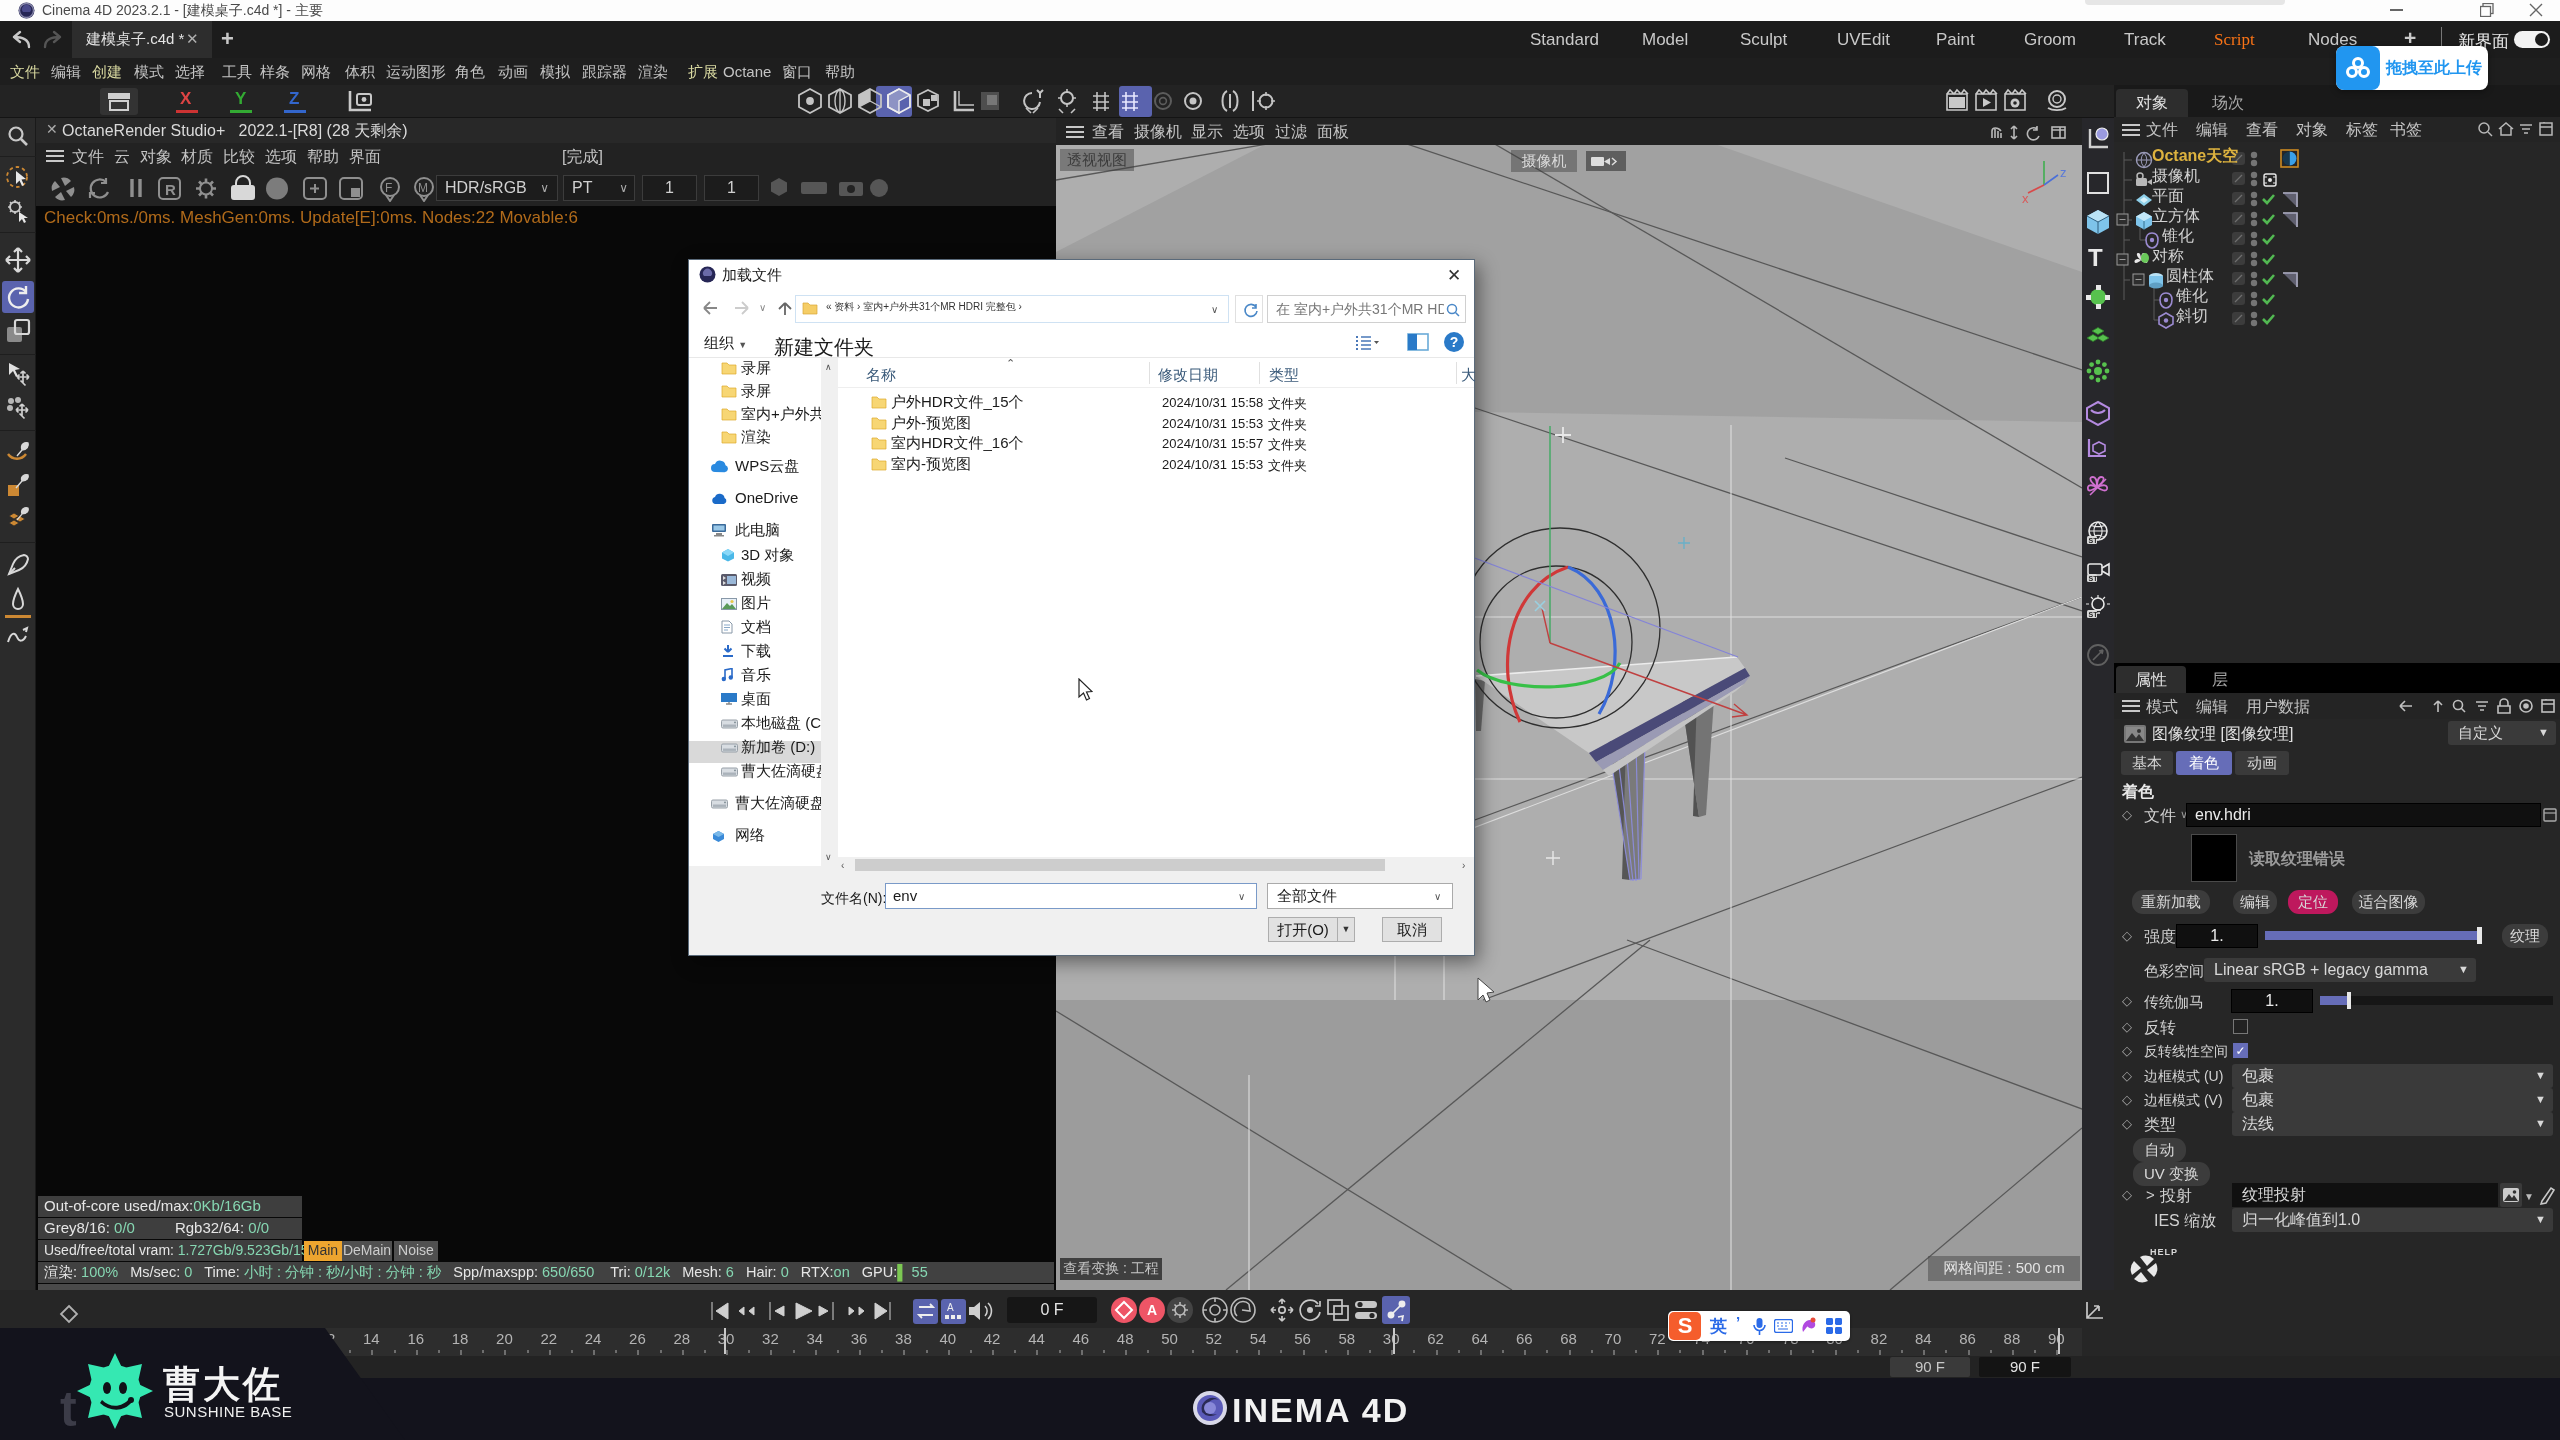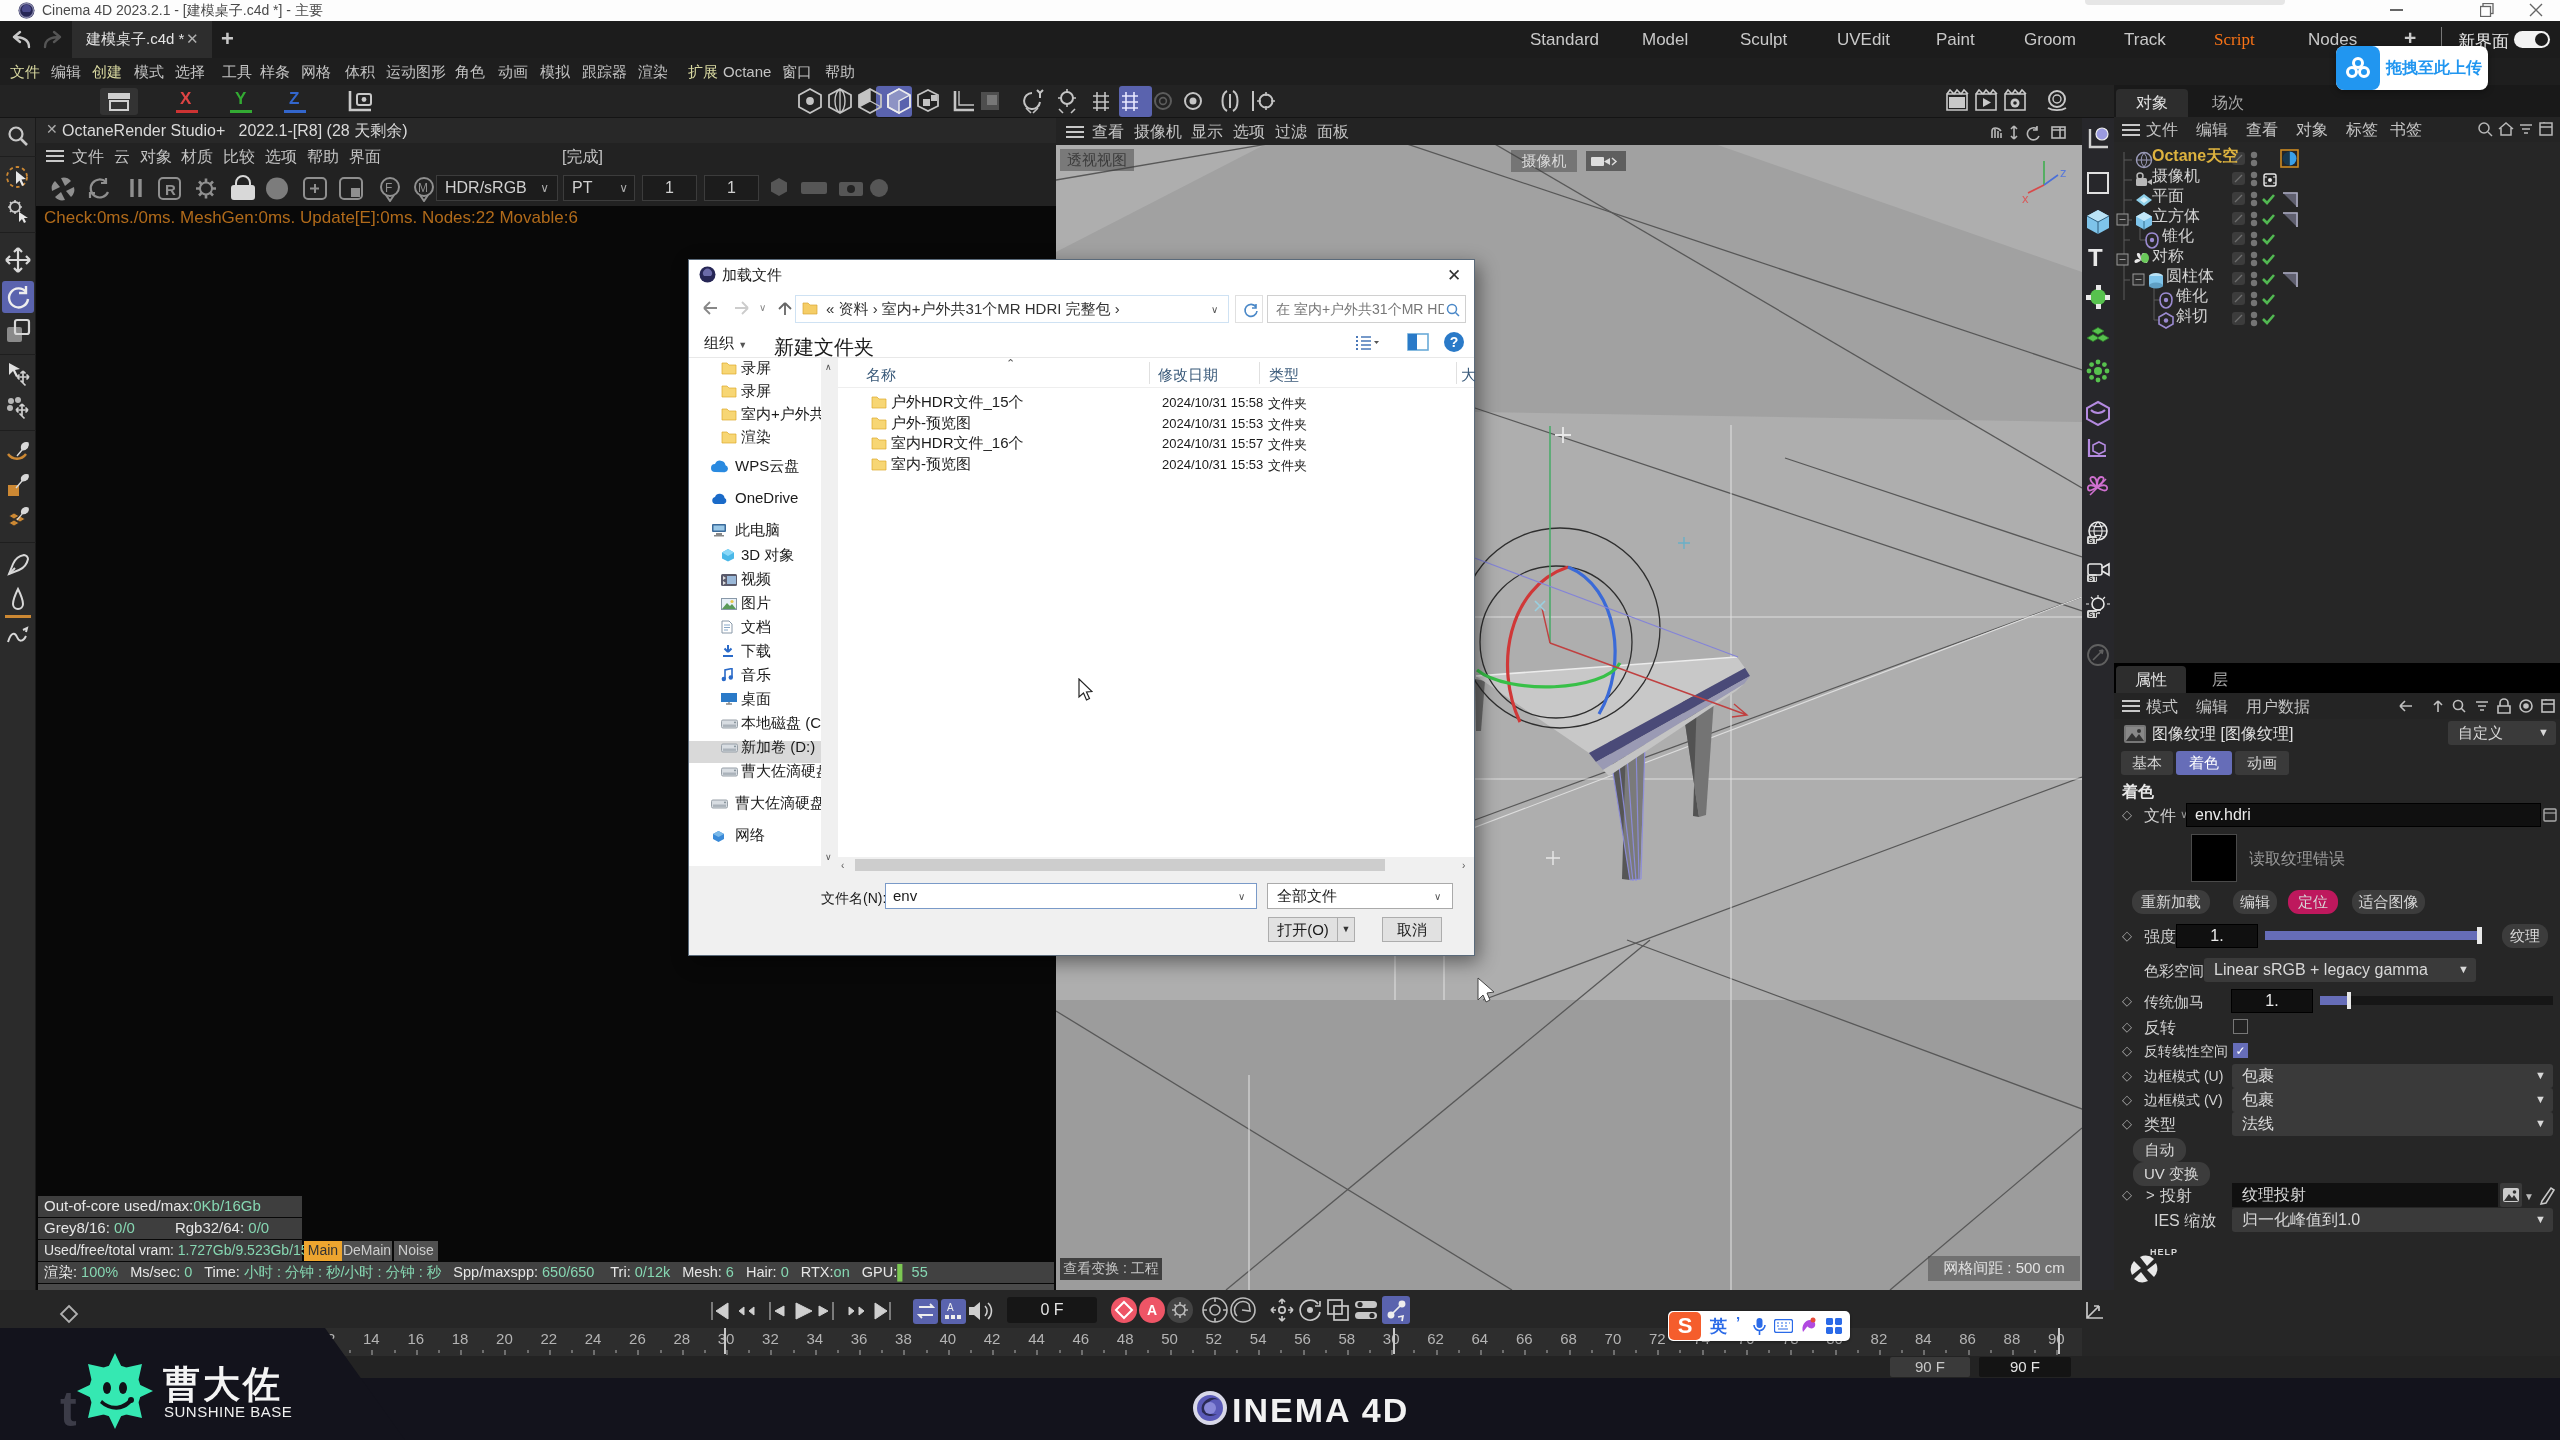--- a/index.html
+++ b/index.html
@@ -703,21 +703,21 @@
   <div class="abs" style="left:8px;top:697px;color:#e8e8e8;font-size:16px;font-weight:bold;">着色</div>
   <div class="abs" style="left:8px;top:722px;color:#aaa;font-size:13px;">◇</div>
   <div class="abs" style="left:30px;top:721px;color:#d2d2d2;font-size:16px;">文件</div>
       <div class="abs" style="left:66px;top:723px;color:#999;font-size:11px;">∨</div>
   <div class="abs" style="left:72px;top:718px;width:355px;height:24px;background:#101010;border:1px solid #000;color:#ececec;font-size:16px;line-height:22px;padding-left:8px;">env.hdri</div>
   <div class="abs" style="left:429px;top:719px;width:14px;height:22px;"><svg width="14" height="22" viewBox="0 0 14 22">
           <rect x="1" y="5" width="12" height="12" rx="1" fill="none" stroke="#aaa" stroke-width="1.4"></rect>
           <path d="M1 9 h12" stroke="#aaa" stroke-width="1.2"></path>
         </svg></div>
   <div class="abs" style="left:77px;top:749px;width:46px;height:48px;background:#000;border:1px solid #4a4a4a;"></div>
-  <div class="abs" style="left:135px;top:764px;color:#9a9a9a;font-size:16px;">读取纹理错误</div>
+  <div class="abs" style="left:135px;top:764px;color:#9a9a9a;font-size:16px;font-weight:bold;">读取纹理错误</div>
   <div class="abs" style="left:18px;top:805px;width:78px;height:24px;background:#3c3c3c;border-radius:11px;color:#d8d8d8;font-size:15px;text-align:center;line-height:23px;">重新加载</div>
   <div class="abs" style="left:119px;top:805px;width:44px;height:24px;background:#3c3c3c;border-radius:11px;color:#d8d8d8;font-size:15px;text-align:center;line-height:23px;">编辑</div>
   <div class="abs" style="left:174px;top:805px;width:50px;height:24px;background:#be185d;border-radius:11px;color:#d8d8d8;font-size:15px;text-align:center;line-height:23px;">定位</div>
   <div class="abs" style="left:238px;top:805px;width:73px;height:24px;background:#3c3c3c;border-radius:11px;color:#d8d8d8;font-size:15px;text-align:center;line-height:23px;">适合图像</div>
   <div class="abs" style="left:8px;top:843px;color:#aaa;font-size:13px;">◇</div>
   <div class="abs" style="left:30px;top:842px;color:#d2d2d2;font-size:16px;">强度</div>
   <div class="abs" style="left:62px;top:839px;width:82px;height:24px;background:#101010;border:1px solid #000;color:#ececec;font-size:16px;line-height:22px;text-align:center;">1.</div>
   <div class="abs" style="left:151px;top:846px;width:217px;height:9px;background:#666db8;"></div>
   <div class="abs" style="left:363px;top:842px;width:5px;height:17px;background:#e8e8e8;"></div>
   <div class="abs" style="left:388px;top:839px;width:46px;height:24px;background:#3c3c3c;border-radius:11px;color:#d8d8d8;font-size:15px;text-align:center;line-height:23px;">纹理</div>
@@ -1071,21 +1071,21 @@
           <path d="M2 8 H15 M15 8 l-6 -6 M15 8 l-6 6" stroke="#ccc" stroke-width="1.8" fill="none"></path>
         </svg>
     <div class="abs" style="left:70px;top:12px;color:#888;font-size:10px;">∨</div>
     <svg class="abs" style="left:88px;top:10px" width="16" height="16" viewBox="0 0 16 16">
           <path d="M8 15 V3 M8 3 L2 9 M8 3 l6 6" stroke="#666" stroke-width="1.8" fill="none"></path>
         </svg>
     <div class="abs" style="left:106px;top:5px;width:434px;height:28px;background:#fff;border:1px solid #cfe2f3;">
       <div class="abs" style="left:6px;top:5px;width:16px;height:14px;"><svg width="16" height="14" viewBox="0 0 16 14">
               <path d="M1 2 h5 l2 2 h7 v9 h-14 Z" fill="#f5cd66" stroke="#d8a838" stroke-width="0.7"></path>
             </svg></div>
-      <div class="abs" style="left:30px;top:4px;color:#333;font-size:15px;">« 资料 › 室内+户外共31个MR HDRI 完整包 ›</div>
+      <div class="abs" style="left:30px;top:4px;color:#333;font-size:10px;">« 资料 › 室内+户外共31个MR HDRI 完整包 ›</div>
       <div class="abs" style="left:415px;top:8px;color:#555;font-size:10px;">∨</div>
     </div>
     <div class="abs" style="left:546px;top:5px;width:28px;height:28px;background:#fff;border:1px solid #e0e0e0;">
           <svg style="position:absolute;left:7px;top:6px" width="16" height="16" viewBox="0 0 16 16">
             <path d="M13 5 A6 6 0 1 0 14 9 M13 2 v4 h-4" stroke="#4a88c8" stroke-width="1.6" fill="none"></path>
           </svg>
         </div>
     <div class="abs" style="left:578px;top:5px;width:199px;height:28px;background:#fff;border:1px solid #d0d0d0;">
       <div class="abs" style="left:8px;top:5px;color:#777;font-size:14px;white-space:nowrap;overflow:hidden;width:168px;">在 室内+户外共31个MR HDR...</div>
       <svg class="abs" style="left:178px;top:7px" width="14" height="14" viewBox="0 0 14 14">

